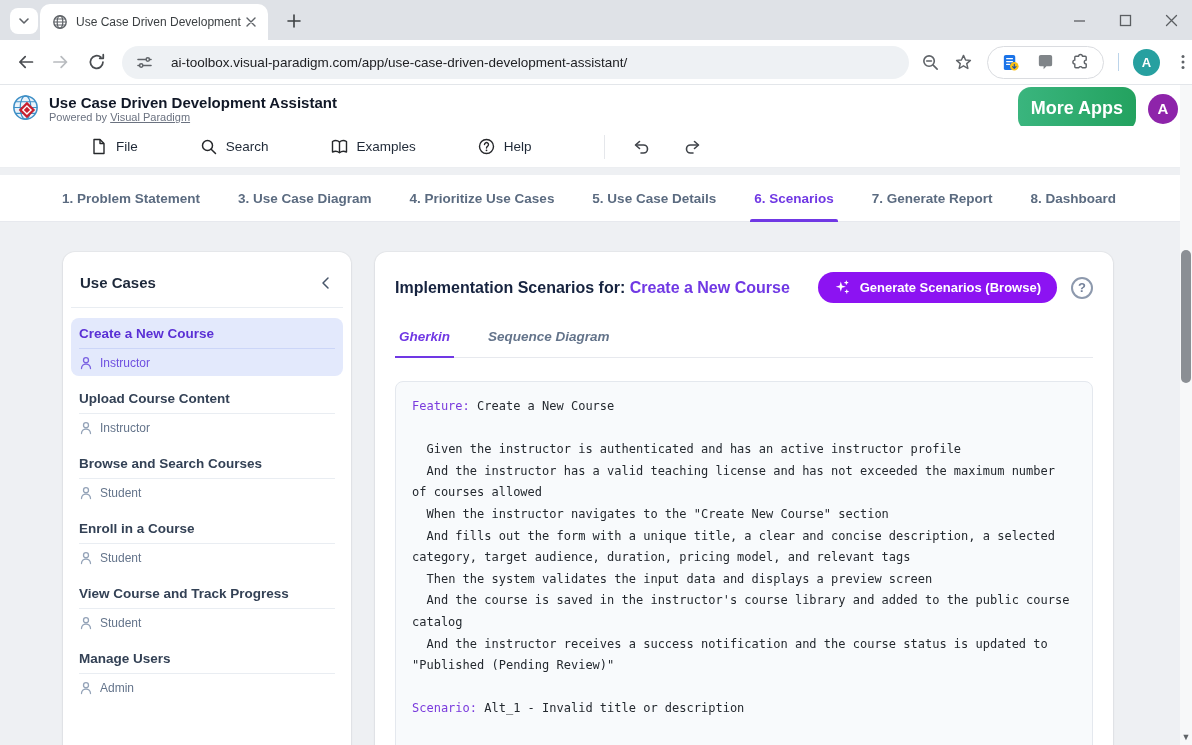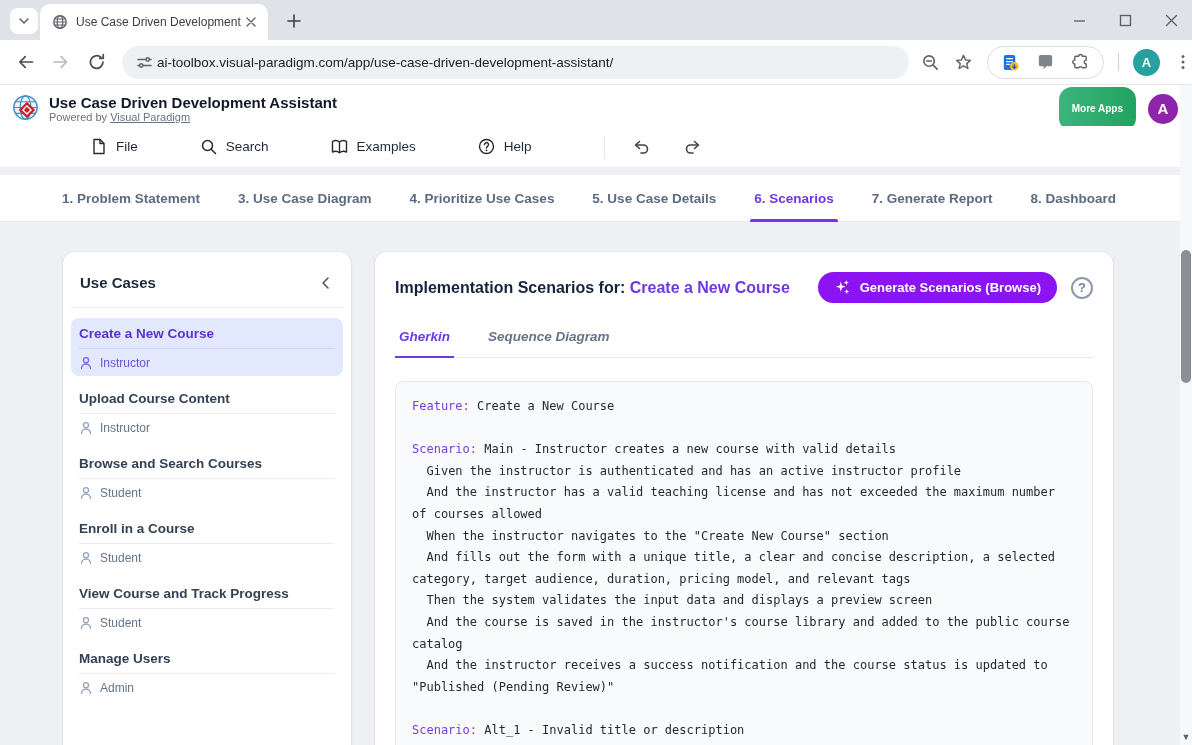--- a/index.html
+++ b/index.html
@@ -16,37 +16,37 @@
   .newtab-btn { position:absolute; left:282px; top:9px; width:24px; height:24px; display:flex; align-items:center; justify-content:center; color:#3c4043; }
   .win-controls { position:absolute; right:14px; top:0; height:40px; display:flex; align-items:center; gap:32px; color:#5b5e62; }
   .win-controls span { display:flex; align-items:center; justify-content:center; width:14px; height:14px; }
 
   
   .addrbar { position:absolute; top:40px; left:0; width:100%; height:45px; background:#fff; display:flex; align-items:center; border-bottom:1px solid #e3e6ea; }
   .nav-ic { width:20px; height:20px; margin-left:16px; color:#494c50; }
   .nav-ic.disabled { color:#b8bbbf; }
   .omnibox { margin-left:16px; width:812px; height:33px; background:#eef1f4; border-radius:17px; display:flex; align-items:center; padding:0 14px; }
   .tune-ic { width:17px; height:17px; color:#5f6368; flex:0 0 auto; }
-  .url { margin-left:4px; font-size:13.5px; color:#202124; white-space:nowrap; }
+  .url { margin-left:18px; font-size:13.5px; color:#202124; white-space:nowrap; }
   .addr-right { display:flex; align-items:center; margin-left:12px; gap:14px; }
   .sm-ic { width:19px; height:19px; color:#5f6368; }
   .ext-pill { display:flex; align-items:center; gap:16px; background:#fff; border:1px solid #dadce0; border-radius:17px; height:33px; padding:0 13px; }
   .addr-sep { width:1px; height:18px; background:#bcd4ea; }
   .chrome-avatar { width:27px; height:27px; border-radius:50%; background:#27a0a0; color:#fff; font-size:13px; font-weight:bold; display:flex; align-items:center; justify-content:center; }
   .kebab { color:#5f6368; width:18px; height:18px; }
 
   
   .app-header { position:absolute; top:85px; left:0; width:100%; height:48px; background:#fff; border-bottom:1px solid #e9ebef; display:flex; align-items:center; padding:0 10px; }
   .vp-logo { width:31px; height:31px; flex:0 0 auto; }
   .app-titles { margin-left:8px; }
   .app-title { font-size:15px; font-weight:bold; color:#111827; line-height:17px; }
   .app-sub { font-size:11px; color:#6b7280; }
   .app-sub a { color:#6b7280; text-decoration:underline; }
   .header-right { margin-left:auto; display:flex; align-items:center; gap:12px; padding-right:4px; }
-  .more-apps { height:44px; padding:0 13px; border-radius:13px; background:linear-gradient(90deg,#3ab57e,#23a25f); color:#fff; font-size:10px; font-weight:bold; display:flex; align-items:center; border:none; }
+  .more-apps { height:44px; padding:0 13px; border-radius:13px; background:linear-gradient(90deg,#3ab57e,#23a25f); color:#fff; font-size:18px; font-weight:bold; display:flex; align-items:center; border:none; }
   .app-avatar { width:30px; height:30px; border-radius:50%; background:#8e24aa; color:#fff; font-weight:bold; font-size:15px; display:flex; align-items:center; justify-content:center; }
 
   
   .menu-row { position:absolute; top:126px; left:0; width:100%; height:42px; background:#fff; border-bottom:1px solid #eceef1; display:flex; align-items:center; padding-left:82px; }
   .menu-item { display:flex; align-items:center; gap:9px; margin-right:46px; color:#1f2937; font-size:13.5px; padding:6px 8px; border-radius:6px; }
   .menu-ic { width:17px; height:17px; color:#26282b; }
   .menu-sep { width:1px; height:24px; background:#e5e7eb; margin:0 26px 0 18px; }
   .undo-redo { width:20px; height:20px; color:#3f4349; margin-right:32px; }
 
   
@@ -369,21 +369,20 @@
       </button>
       <div class="help-circle">?</div>
     </div>
     <div class="view-tabs" id="view-tabs">
         <div class="view-tab active"><span>Gherkin</span></div>
         <div class="view-tab"><span>Sequence Diagram</span></div>
       </div>
     <div class="code-block" id="code-block">
         <div class="code-line"><span class="kw">Feature:</span><span class="txt"> Create a New Course</span></div>
         <div class="code-line"><span class="txt"></span></div>
-        <div class="code-line"><span class="kw">Scenario:</span><span class="txt"> Main - Instructor creates a new course with valid details</span></div>
         <div class="code-line"><span class="txt">  Given the instructor is authenticated and has an active instructor profile</span></div>
         <div class="code-line"><span class="txt">  And the instructor has a valid teaching license and has not exceeded the maximum number of courses allowed</span></div>
         <div class="code-line"><span class="txt">  When the instructor navigates to the "Create New Course" section</span></div>
         <div class="code-line"><span class="txt">  And fills out the form with a unique title, a clear and concise description, a selected category, target audience, duration, pricing model, and relevant tags</span></div>
         <div class="code-line"><span class="txt">  Then the system validates the input data and displays a preview screen</span></div>
         <div class="code-line"><span class="txt">  And the course is saved in the instructor's course library and added to the public course catalog</span></div>
         <div class="code-line"><span class="txt">  And the instructor receives a success notification and the course status is updated to "Published (Pending Review)"</span></div>
         <div class="code-line"><span class="txt"></span></div>
         <div class="code-line"><span class="kw">Scenario:</span><span class="txt"> Alt_1 - Invalid title or description</span></div>
       </div>

